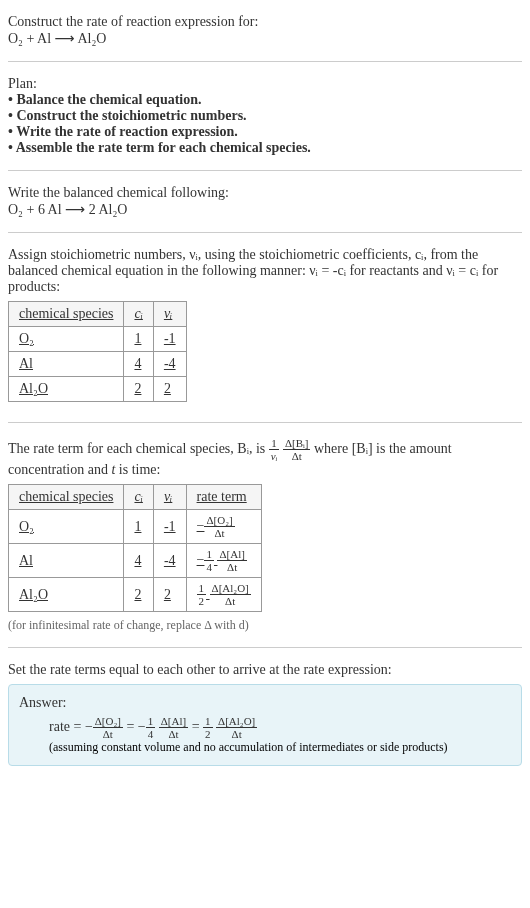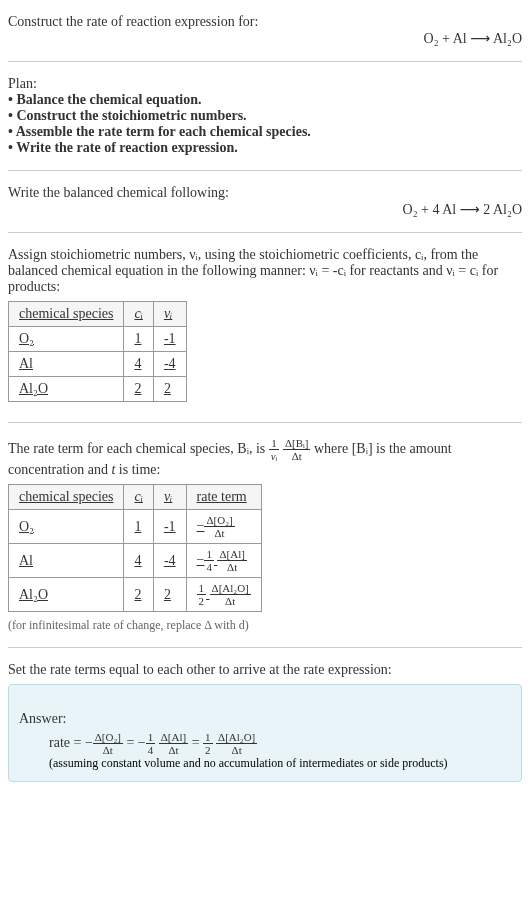--- a/index.html
+++ b/index.html
@@ -18,21 +18,20 @@
     .section {
       padding: 6px 0;
     }
     hr {
       border: none;
       border-top: 1px solid #ccc;
       margin: 8px 0;
     }
     .equation {
       font-family: Georgia, serif;
-      text-align: right;
     }
     .plan-list {
       list-style: none;
       font-weight: bold;
     }
     .plan-list li::before {
       content: "• ";
     }
     table {
       border-collapse: collapse;
@@ -55,21 +54,20 @@
     }
     .answer-box {
       background: #e8f4f8;
       border: 1px solid #b8dce8;
       border-radius: 4px;
       padding: 10px;
       margin-top: 6px;
     }
     .answer-label {
       margin-bottom: 4px;
-      margin-top: 16px;
     }
     .answer-rate {
       padding-left: 30px;
     }
     .answer-note {
       padding-left: 30px;
       font-size: 12px;
       color: #000000;
     }
     .frac {
@@ -102,30 +100,30 @@
   <div class="equation">O₂ + Al ⟶ Al₂O</div>
 </div>
 
 <hr>
 
 <div class="section">
   <div>Plan:</div>
   <ul class="plan-list">
     <li>Balance the chemical equation.</li>
     <li>Construct the stoichiometric numbers.</li>
+    <li>Write the rate of reaction expression.</li>
     <li>Assemble the rate term for each chemical species.</li>
-    <li>Write the rate of reaction expression.</li>
   </ul>
 </div>
 
 <hr>
 
 <div class="section">
   <div>Write the balanced chemical following:</div>
-  <div class="equation">O₂ + 4 Al ⟶ 2 Al₂O</div>
+  <div class="equation">O₂ + 6 Al ⟶ 2 Al₂O</div>
 </div>
 
 <hr>
 
 <div class="section">
   <div>Assign stoichiometric numbers, νᵢ, using the stoichiometric coefficients, cᵢ, from the balanced chemical equation in the following manner: νᵢ = -cᵢ for reactants and νᵢ = cᵢ for products:</div>
   <table>
     <tbody>
         <tr>
       <th>chemical species</th>

